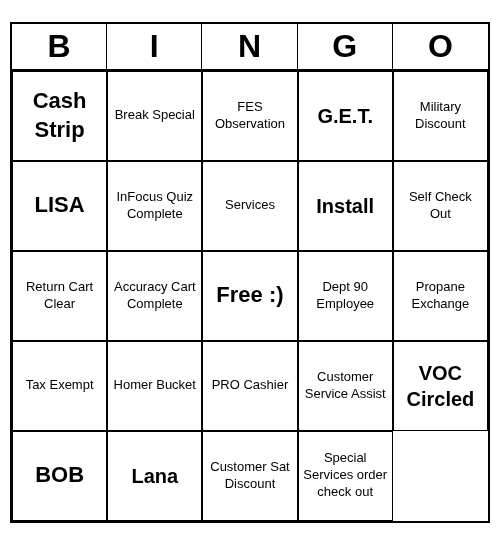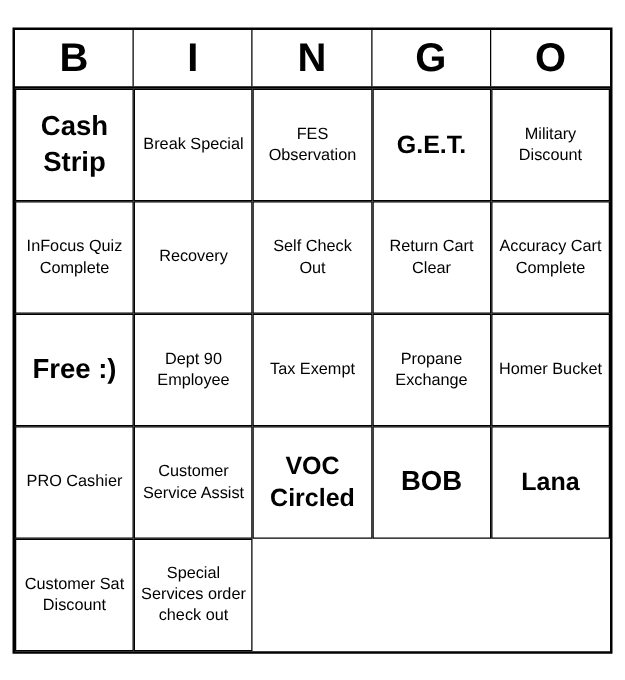--- a/index.html
+++ b/index.html
@@ -72,29 +72,31 @@
       <div class="bingo-header-cell">N</div>
       <div class="bingo-header-cell">G</div>
       <div class="bingo-header-cell">O</div>
     </div>
   <div class="bingo-grid">
   <div class="bingo-cell large-text">Cash Strip</div>
       <div class="bingo-cell">Break Special</div>
       <div class="bingo-cell">FES Observation</div>
       <div class="bingo-cell medium-text">G.E.T.</div>
       <div class="bingo-cell">Military Discount</div>
+      <div class="bingo-cell large-text">LISA</div>
       <div class="bingo-cell">InFocus Quiz Complete</div>
-      <div class="bingo-cell">Recovery</div>
+      <div class="bingo-cell">Services</div>
+      <div class="bingo-cell medium-text">Install</div>
       <div class="bingo-cell">Self Check Out</div>
       <div class="bingo-cell">Return Cart Clear</div>
       <div class="bingo-cell">Accuracy Cart Complete</div>
       <div class="bingo-cell free">Free :)</div>
       <div class="bingo-cell">Dept 90 Employee</div>
+      <div class="bingo-cell">Propane Exchange</div>
       <div class="bingo-cell">Tax Exempt</div>
-      <div class="bingo-cell">Propane Exchange</div>
       <div class="bingo-cell">Homer Bucket</div>
       <div class="bingo-cell">PRO Cashier</div>
       <div class="bingo-cell">Customer Service Assist</div>
       <div class="bingo-cell medium-text">VOC Circled</div>
       <div class="bingo-cell large-text">BOB</div>
       <div class="bingo-cell medium-text">Lana</div>
       <div class="bingo-cell">Customer Sat Discount</div>
       <div class="bingo-cell">Special Services order check out</div>
     </div>
 </div>

